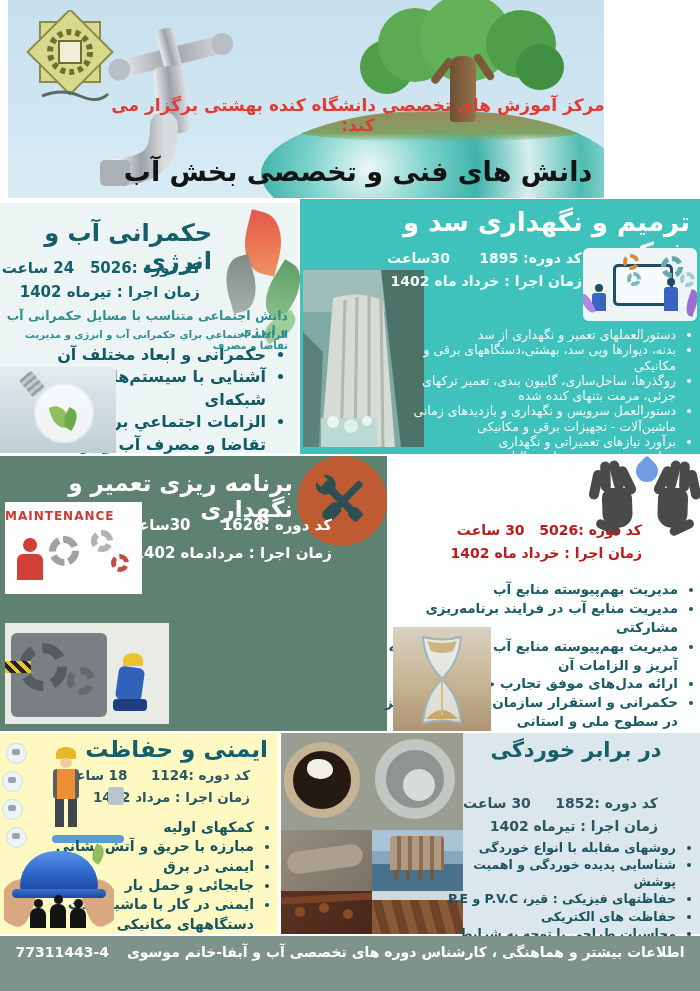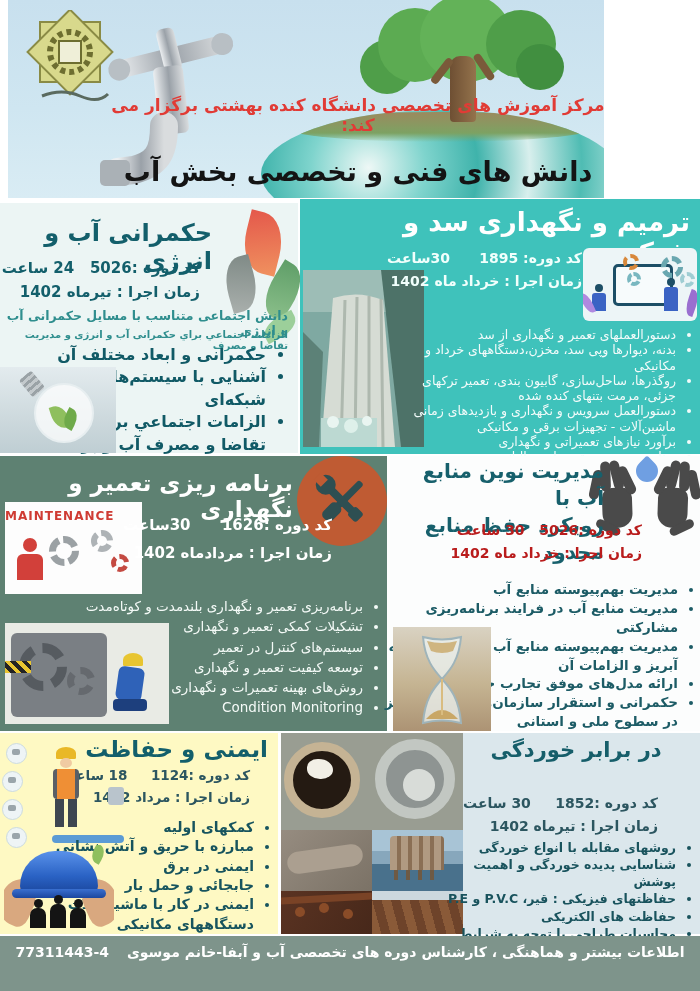--- a/index.html
+++ b/index.html
@@ -250,21 +250,21 @@
       <div class="mini-person-head" style="right:22px;top:30px;width:8px;height:8px;background:#1d4e66;"></div>
       <div class="mini-person-body" style="right:19px;top:39px;width:14px;height:24px;background:#3b63c4;"></div>
       <div class="pleaf" style="right:0;top:42px;width:10px;height:26px;transform:rotate(20deg);"></div>
       <div class="pleaf" style="left:0;top:44px;width:9px;height:22px;transform:rotate(-24deg);background:#b089e0;"></div>
     </div>
 
     <div class="abs rtl p2-info info" style="top:51px;">کد دوره: 1895      30ساعت</div>
     <div class="abs rtl p2-info info" style="top:74px;">زمان اجرا : خرداد ماه 1402</div>
     <ul class="abs bl p2-bullets">
       <li>دستورالعملهای تعمیر و نگهداری از سد</li>
-      <li>بدنه، دیوارها وپی سد، مخزن،دستگاههای خرداد و مکانیکی</li>
+      <li>بدنه، دیوارها وپی سد، بهشتی،دستگاههای برقی و مکانیکی</li>
       <li>روگذرها، ساحل‌سازی، گابیون بندی، تعمیر ترکهای جزئی، مرمت بتنهای کنده شده</li>
       <li>دستورالعمل سرویس و نگهداری و بازدیدهای زمانی ماشین‌آلات - تجهیزات برقی و مکانیکی</li>
       <li>برآورد نیازهای تعمیراتی و نگهداری</li>
       <li>برنامه سرویس و تعمیرات سالیانه</li>
     </ul>
   </section>
 
   <section class="abs panel p3">
     <div class="abs tools-circle">
       <svg width="90" height="90" viewBox="0 0 90 90">
@@ -288,28 +288,20 @@
       <div class="abs maint-label">MAINTENANCE</div>
       <div class="gear" style="left:44px;top:34px;width:30px;height:30px;border:7px dashed #9ba1a4;"></div>
       <div class="gear" style="left:86px;top:28px;width:22px;height:22px;border:6px dashed #aeb3b6;"></div>
       <div class="gear" style="left:106px;top:52px;width:18px;height:18px;border:5px dashed #c44a42;"></div>
       <div class="abs m-head" style="left:18px;top:36px;width:14px;height:14px;"></div>
       <div class="abs m-body" style="left:12px;top:52px;width:26px;height:26px;"></div>
     </div>
 
     <div class="abs rtl p3-info info" style="top:60px;">کد دوره :1626      30ساعت</div>
     <div class="abs rtl p3-info info" style="top:88px;">زمان اجرا : مردادماه 1402</div>
-    <ul class="abs bl p3-bullets">
-      <li>برنامه‌ریزی تعمیر و نگهداری بلندمدت و کوتاه‌مدت</li>
-      <li>تشکیلات کمکی تعمیر و نگهداری</li>
-      <li>سیستم‌های کنترل در تعمیر</li>
-      <li>توسعه کیفیت تعمیر و نگهداری</li>
-      <li>روش‌های بهینه تعمیرات و نگهداری</li>
-      <li>Condition Monitoring</li>
-    </ul>
 
     <div class="abs worker-box">
       <div class="abs machine"></div>
       <div class="gear" style="left:14px;top:20px;width:48px;height:48px;border:10px dashed #565b60;"></div>
       <div class="gear" style="left:62px;top:44px;width:28px;height:28px;border:7px dashed #65696e;"></div>
       <div class="abs hazard"></div>
       <div class="abs helmet" style="left:118px;top:30px;width:20px;height:13px;background:#e8c531;"></div>
       <div class="abs" style="left:112px;top:44px;width:26px;height:34px;border-radius:6px;background:#2f62b8;transform:rotate(8deg);"></div>
       <div class="abs" style="left:108px;top:76px;width:34px;height:12px;border-radius:4px;background:#1d3f7d;"></div>
     </div>
@@ -329,24 +321,20 @@
         <div class="palm"></div>
         <div class="fng" style="left:2px;top:8px;transform:rotate(24deg);"></div>
         <div class="fng" style="left:13px;top:2px;transform:rotate(10deg);"></div>
         <div class="fng" style="left:24px;top:3px;transform:rotate(-2deg);"></div>
         <div class="fng" style="left:33px;top:10px;transform:rotate(-14deg);"></div>
         <div class="thumb"></div>
       </div>
       <div class="abs drop"></div>
     </div>
 
-    <div class="abs rtl p4-title">
-      <div>مدیریت نوین منابع آب با</div>
-      <div>رویکرد حفظ منابع محدود</div>
-    </div>
     <div class="abs rtl p4-info info" style="top:66px;">کد دوره :5026   30 ساعت</div>
     <div class="abs rtl p4-info info" style="top:89px;">زمان اجرا : خرداد ماه 1402</div>
     <ul class="abs bl p4-bullets">
       <li>مدیریت بهم‌پیوسته منابع آب</li>
       <li>مدیریت منابع آب در فرایند برنامه‌ریزی مشارکتی</li>
       <li>مدیریت بهم‌پیوسته منابع آب در سطح حوضه آبریز و الزامات آن</li>
       <li>ارائه مدل‌های موفق تجارب جهانی</li>
       <li>حکمرانی و استقرار سازمان‌های حوضه آبریز در سطوح ملی و استانی</li>
     </ul>
 

